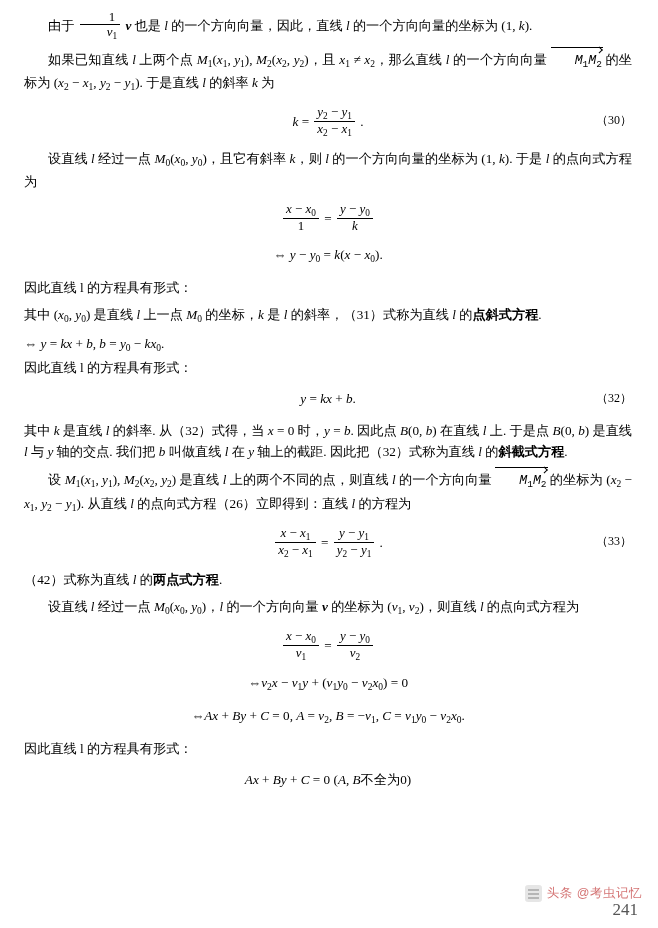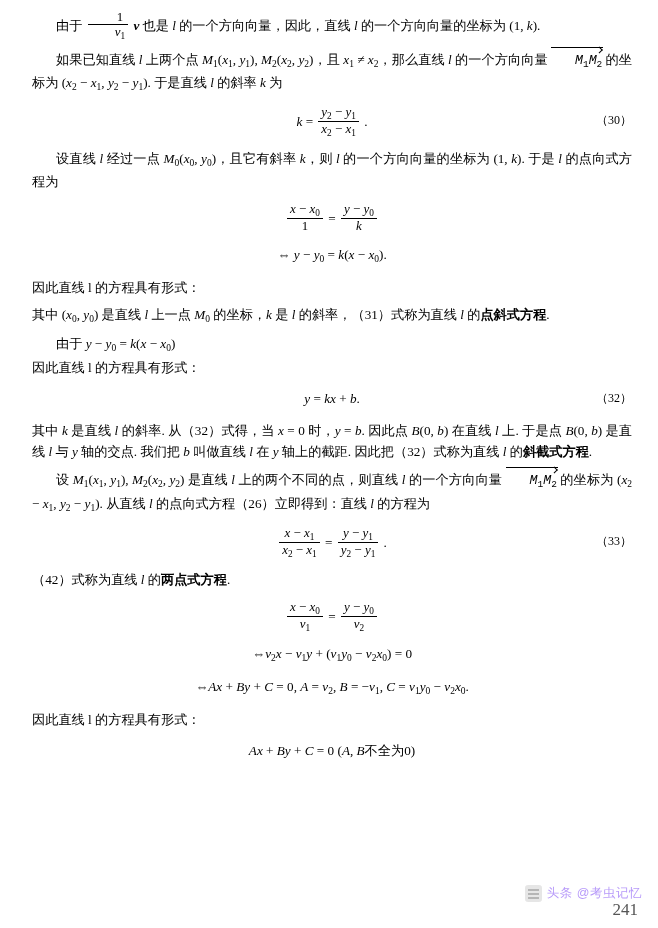--- a/index.html
+++ b/index.html
@@ -16,21 +16,21 @@
     overflow: hidden;
   }
   .page {
     position: relative;
     width: 658px;
     height: 928px;
     padding: 0;
     box-sizing: border-box;
   }
   .content {
-    padding: 10px 26px 0 32px;
+    padding: 10px 26px 0 24px;
     font-size: 13.2px;
     line-height: 1.62;
   }
   .para {
     margin: 0 0 6px 0;
     text-align: justify;
   }
   .indent {
     text-indent: 24px;
   }
@@ -131,21 +131,21 @@
     left: 3px;
     top: 4px;
     width: 11px;
     height: 2px;
     background: #8a8a8a;
     box-shadow: 0 4px 0 #8a8a8a, 0 8px 0 #8a8a8a;
   }
   .wm-text {
     font-family: "Liberation Sans", sans-serif;
     font-size: 12.5px;
-    color: #8b5cf6;
+    color: #b91c1c;
     letter-spacing: 0.5px;
   }
   .page-num {
     position: absolute;
     right: 20px;
     bottom: 8px;
     font-size: 17px;
     color: #555;
   }
   .tight {
@@ -202,24 +202,24 @@
       </div>
     </div>
 
     <p class="para">因此直线 l 的方程具有形式：</p>
 
 
     <p class="para">
       <span>其中 (<i>x</i><sub>0</sub>, <i>y</i><sub>0</sub>) 是直线 <i>l</i> 上一点 <i>M</i><sub>0</sub> 的坐标，<i>k</i> 是 <i>l</i> 的斜率，（31）式称为直线 <i>l</i> 的</span><span class="bold">点斜式方程</span><span>.</span>
     </p>
 
-    <p class="para indent tight">
-      <span>由于 <i>y</i> − <i>y</i><sub>0</sub> = <i>k</i>(<i>x</i> − <i>x</i><sub>0</sub>)</span>
-    </p>
-
+
+    <p class="para tight">
+      <span>⇔ <i>y</i> = <i>kx</i> + <i>b</i>, <i>b</i> = <i>y</i><sub>0</sub> − <i>kx</i><sub>0</sub>.</span>
+    </p>
 
     <p class="para">因此直线 l 的方程具有形式：</p>
 
     <div class="eq-block">
       <span><i>y</i> = <i>kx</i> + <i>b</i>.</span>
       <span class="eq-num">（32）</span>
     </div>
 
     <p class="para">
       <span>其中 <i>k</i> 是直线 <i>l</i> 的斜率. 从（32）式得，当 <i>x</i> = 0 时，<i>y</i> = <i>b</i>. 因此点 <i>B</i>(0, <i>b</i>) 在直线 <i>l</i> 上. 于是点 <i>B</i>(0, <i>b</i>) 是直线 <i>l</i> 与 <i>y</i> 轴的交点. 我们把 <i>b</i> 叫做直线 <i>l</i> 在 <i>y</i> 轴上的截距. 因此把（32）式称为直线 <i>l</i> 的</span><span class="bold">斜截式方程</span><span>.</span>
@@ -240,20 +240,23 @@
         <span class="den"><i>y</i><sub>2</sub> − <i>y</i><sub>1</sub></span>
       </span>
       <span>.</span>
       <span class="eq-num">（33）</span>
     </div>
 
     <p class="para">
       <span>（42）式称为直线 <i>l</i> 的</span><span class="bold">两点式方程</span><span>.</span>
     </p>
 
+    <p class="para indent">
+      <span>设直线 <i>l</i> 经过一点 <i>M</i><sub>0</sub>(<i>x</i><sub>0</sub>, <i>y</i><sub>0</sub>)，<i>l</i> 的一个方向向量 <span class="bvec">ν</span> 的坐标为 (<i>v</i><sub>1</sub>, <i>v</i><sub>2</sub>)，则直线 <i>l</i> 的点向式方程为</span>
+    </p>
 
     <div class="eq-block">
       <div class="eq-line">
         <span class="frac">
           <span class="num"><i>x</i> − <i>x</i><sub>0</sub></span>
           <span class="den"><i>v</i><sub>1</sub></span>
         </span>
         <span>=</span>
         <span class="frac">
           <span class="num"><i>y</i> − <i>y</i><sub>0</sub></span>

